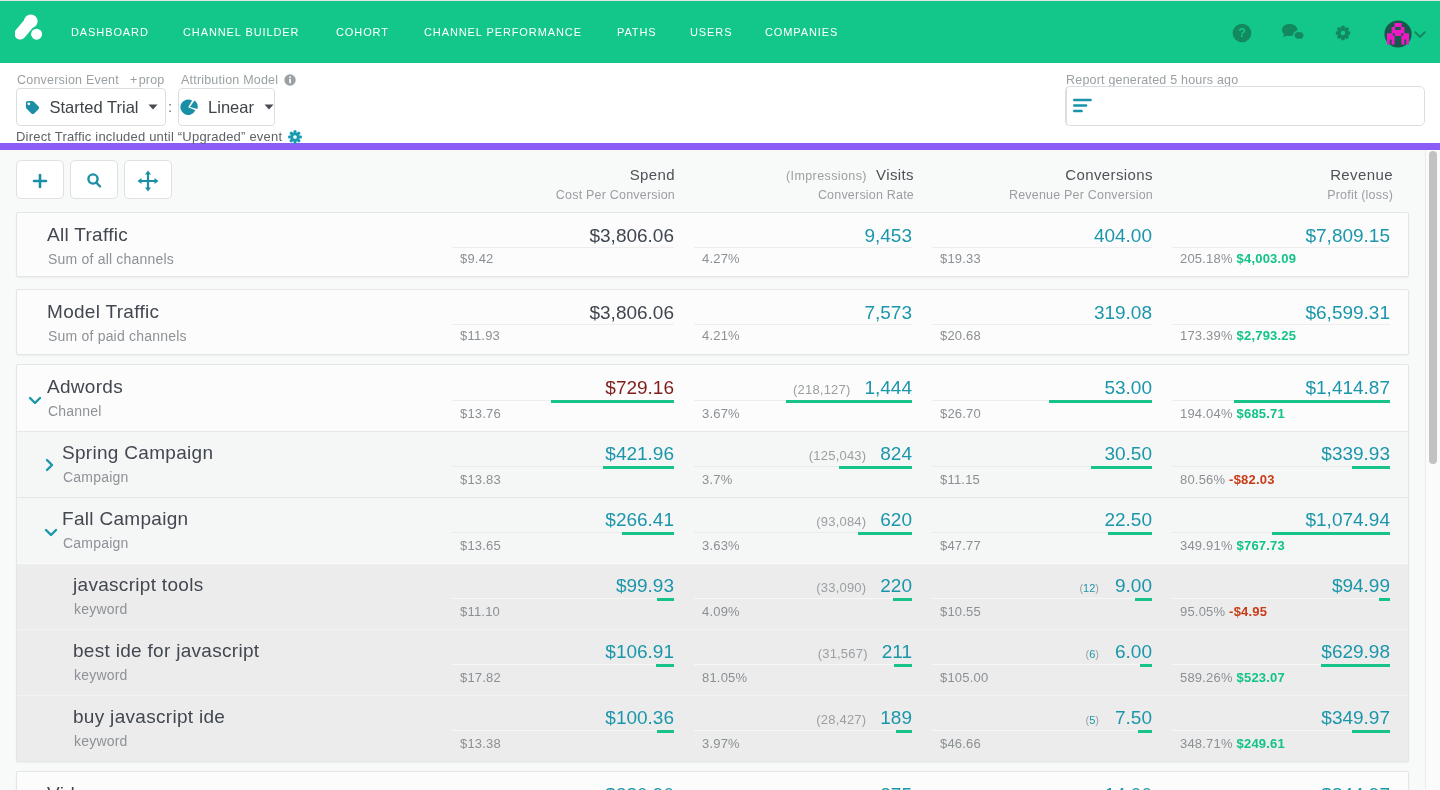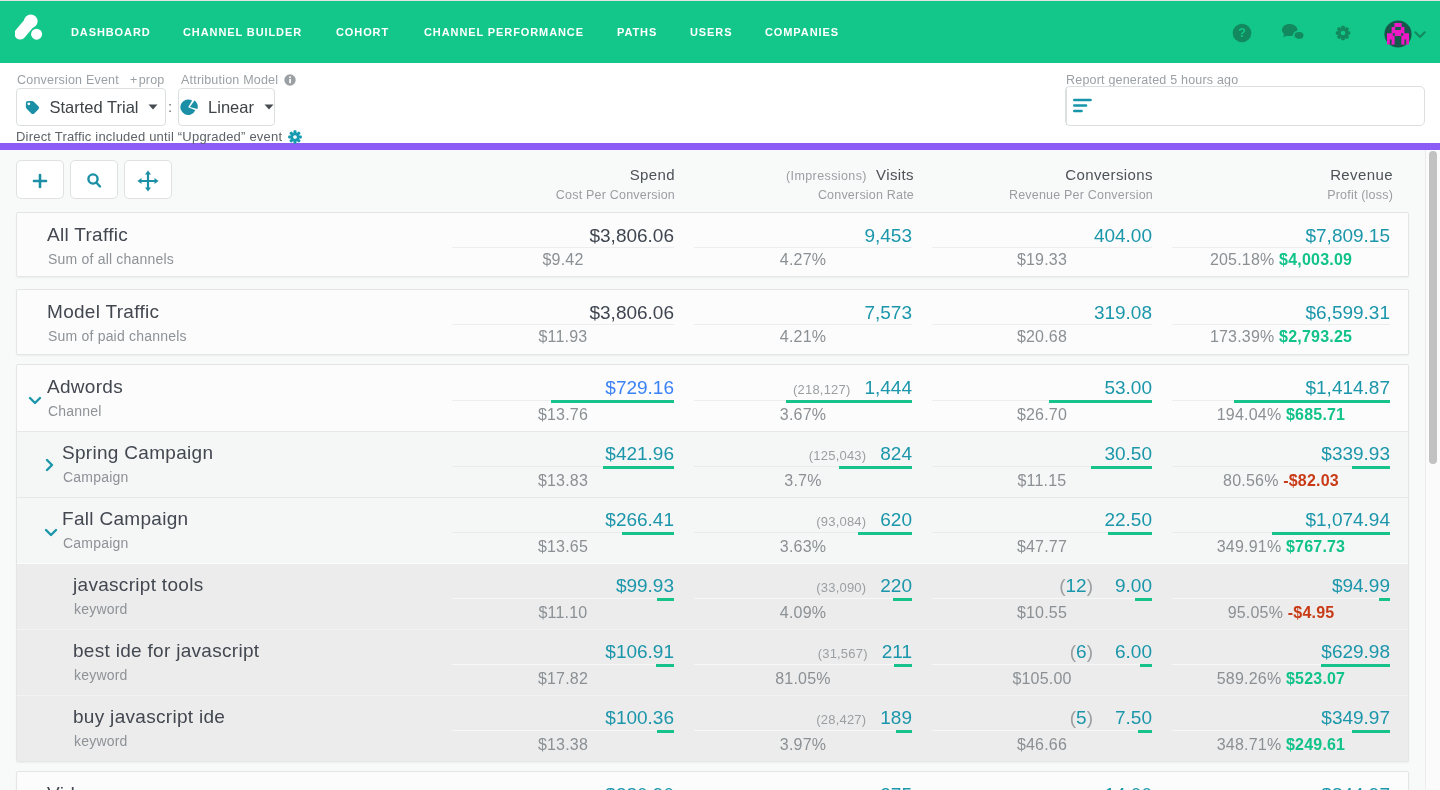--- a/index.html
+++ b/index.html
@@ -1,20 +1,20 @@
 <!DOCTYPE html>
 <html><head><meta charset="utf-8">
 <style>
 * { margin:0; padding:0; box-sizing:border-box; }
 body { font-family:"Liberation Sans", sans-serif; width:1440px; height:790px; overflow:hidden; background:#f8f9f9; }
 #page { position:relative; width:1440px; height:790px; }
 .topline { height:1px; background:#e2e4e8; }
 .nav { position:relative; height:62px; background:#13c78b; }
 .logo { position:absolute; left:15px; top:13px; }
-.nav a { position:absolute; top:25px; color:#fff; font-size:11px; font-weight:bold; letter-spacing:0.9px; text-decoration:none; }
+.nav a { position:absolute; top:25px; color:#fff; font-size:11px; font-weight:normal; letter-spacing:0.9px; text-decoration:none; }
 .filters { position:relative; height:87px; background:#fff; border-bottom:7px solid #8b5cf6; }
 .flabel { position:absolute; top:10px; font-size:12.5px; color:#9aa0a4; letter-spacing:0.2px; }
 .fbtn { position:absolute; top:25px; height:38px; background:#fff; border:1px solid #dcdfe0; border-radius:4px; display:flex; align-items:center; justify-content:center; gap:10px; font-size:16.5px; color:#3e4347; }
 .fsub { position:absolute; left:16px; top:66px; font-size:13px; color:#5d6368; letter-spacing:0.2px; }
 .colon { position:absolute; left:168px; top:35px; font-size:15px; color:#6a7075; }
 .datebox { position:absolute; left:1065px; top:23px; width:360px; height:40px; background:#fff; border:1px solid #dcdfe0; border-radius:5px; display:flex; align-items:center; }
 .content { position:relative; height:639px; background:#f8f9f9; }
 .tbtn { position:absolute; top:10px; width:48px; height:39px; background:#fff; border:1px solid #dfe1e2; border-radius:5px; }
 .tbtn svg { position:absolute; left:-1px; top:-1px; }
 .hdr { position:absolute; text-align:right; }
@@ -24,23 +24,23 @@
 .row { position:relative; }
 .rname { position:absolute; top:11px; font-size:19px; color:#424750; letter-spacing:0.3px; white-space:nowrap; }
 .rtype { position:absolute; top:37.5px; font-size:14px; color:#8d9297; letter-spacing:0.2px; }
 .chev { position:absolute; }
 .cell { position:absolute; top:0; height:100%; }
 .cline { position:absolute; left:0; right:0; top:35px; height:1px; }
 .sum .cline { top:33.5px; }
 .bar { position:absolute; right:0; top:34.5px; height:3px; background:#17c28b; }
 .mv { position:absolute; right:0; left:0; top:11.5px; font-size:19px; text-align:right; white-space:nowrap; }
 .mv .imp { font-size:13px; color:#9b9fa2; margin-right:14px; letter-spacing:0.2px; }
-.mv .cimp { margin-right:22px; font-size:19px; color:#1b96aa;text-align:right; }
+.mv .cimp { margin-right:16px; font-size:11px; color:#1b96aa;text-align:right; }
 .mv .cimp i { font-style:normal; color:#9b9fa2; }
-.sv { position:absolute; right:0; left:0; top:40.5px; font-size:16px; color:#8b9094; text-align:center; white-space:nowrap; letter-spacing:0.2px; }
+.sv { position:absolute; right:0; left:8px; top:40.5px; font-size:13px; color:#8b9094; text-align:left; white-space:nowrap; letter-spacing:0.2px; }
 .sum .sv { top:38px; }
 .sv b { font-weight:bold; }
 .sbar-track { position:absolute; left:1425px; top:0; width:15px; height:639px; background:#fbfbfb; border-left:1px solid #ebebeb; }
 .sbar-thumb { position:absolute; left:3px; top:1px; width:7.5px; height:313px; border-radius:4px; background:#c2c2c2; }
 </style></head>
 <body>
 <div id="page">
 <div class="topline"></div>
 <div class="nav">
 <svg class="logo" width="28" height="28" viewBox="0 0 28 28">
@@ -255,21 +255,21 @@
 <div class="card" style="top:214px;height:398px">
         <div class="row " style="height:66px;">
           <svg class="chev" style="left:11px;top:29.5px" width="14" height="11" viewBox="0 0 14 11">
             <polyline points="2,3 7,8 12,3" fill="none" stroke="#1b96aa" stroke-width="2.4" stroke-linecap="round" stroke-linejoin="round"></polyline>
           </svg>
           <div class="rname" style="left:30px">Adwords</div>
           <div class="rtype" style="left:31px">Channel</div>
           <div class="cell" style="left:435px;width:222px">
             <div class="cline" style="background:#ededee"></div>
             <div class="bar" style="width:123px"></div>
-            <div class="mv" style="color:#3b82f6"><span>$729.16</span></div>
+            <div class="mv" style="color:#7f1d1d"><span>$729.16</span></div>
             <div class="sv">$13.76</div>
           </div>
           <div class="cell" style="left:677px;width:218px">
             <div class="cline" style="background:#ededee"></div>
             <div class="bar" style="width:126px"></div>
             <div class="mv" style="color:#1b96aa"><span class="imp">(218,127)</span><span>1,444</span></div>
             <div class="sv">3.67%</div>
           </div>
           <div class="cell" style="left:915px;width:220px">
             <div class="cline" style="background:#ededee"></div>

